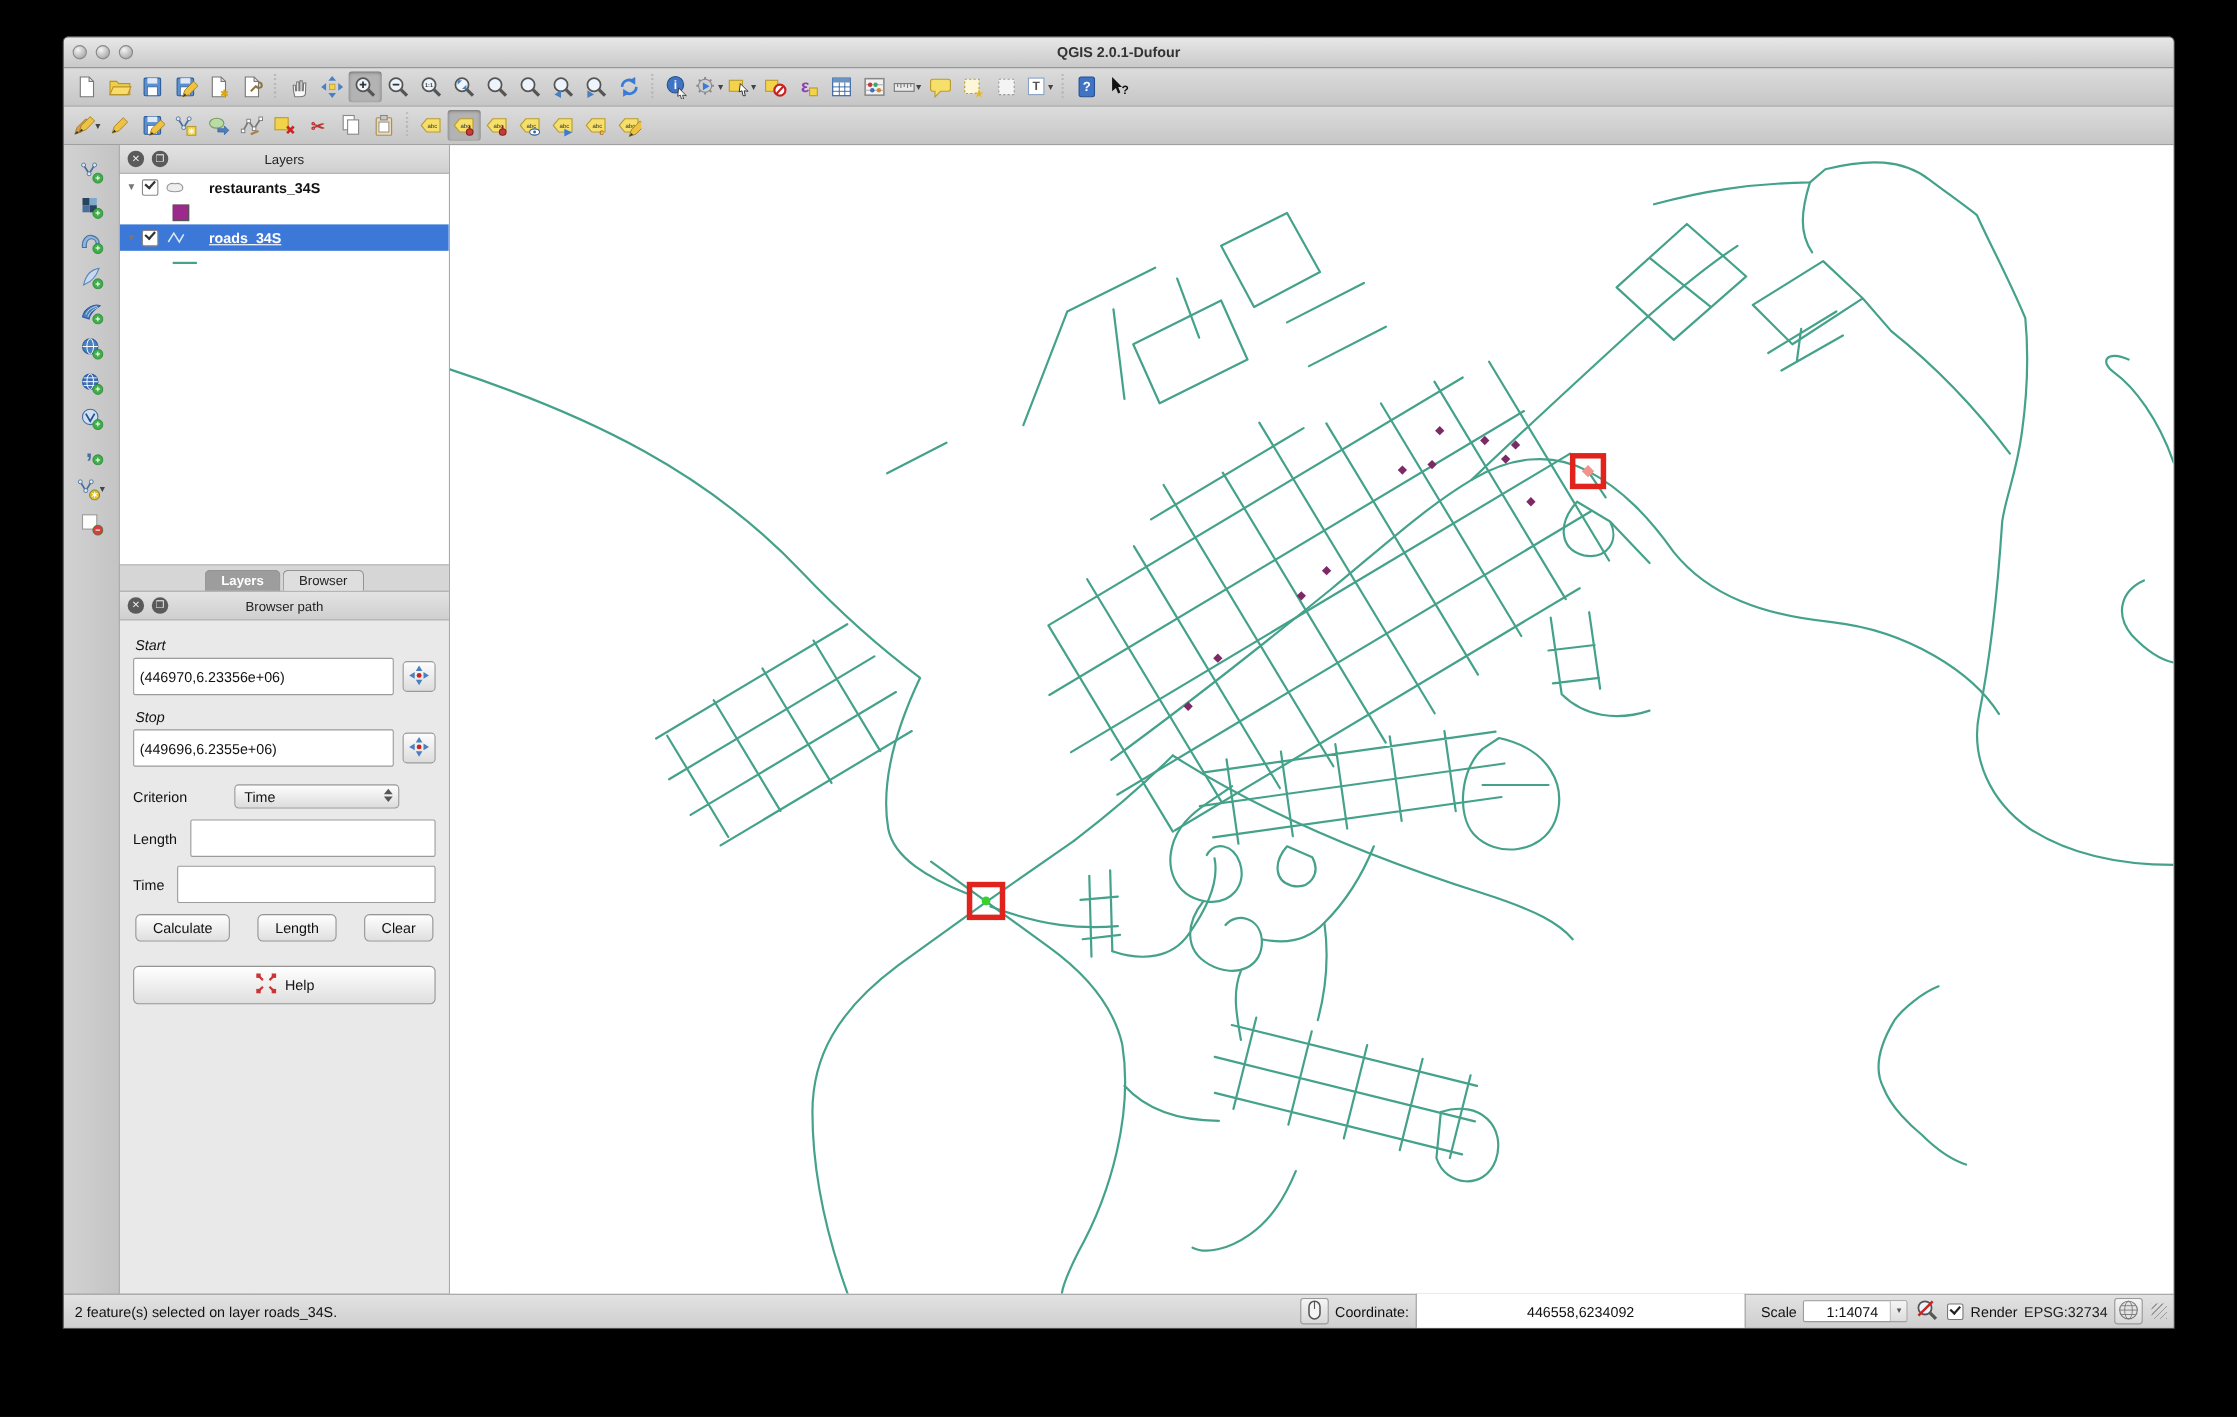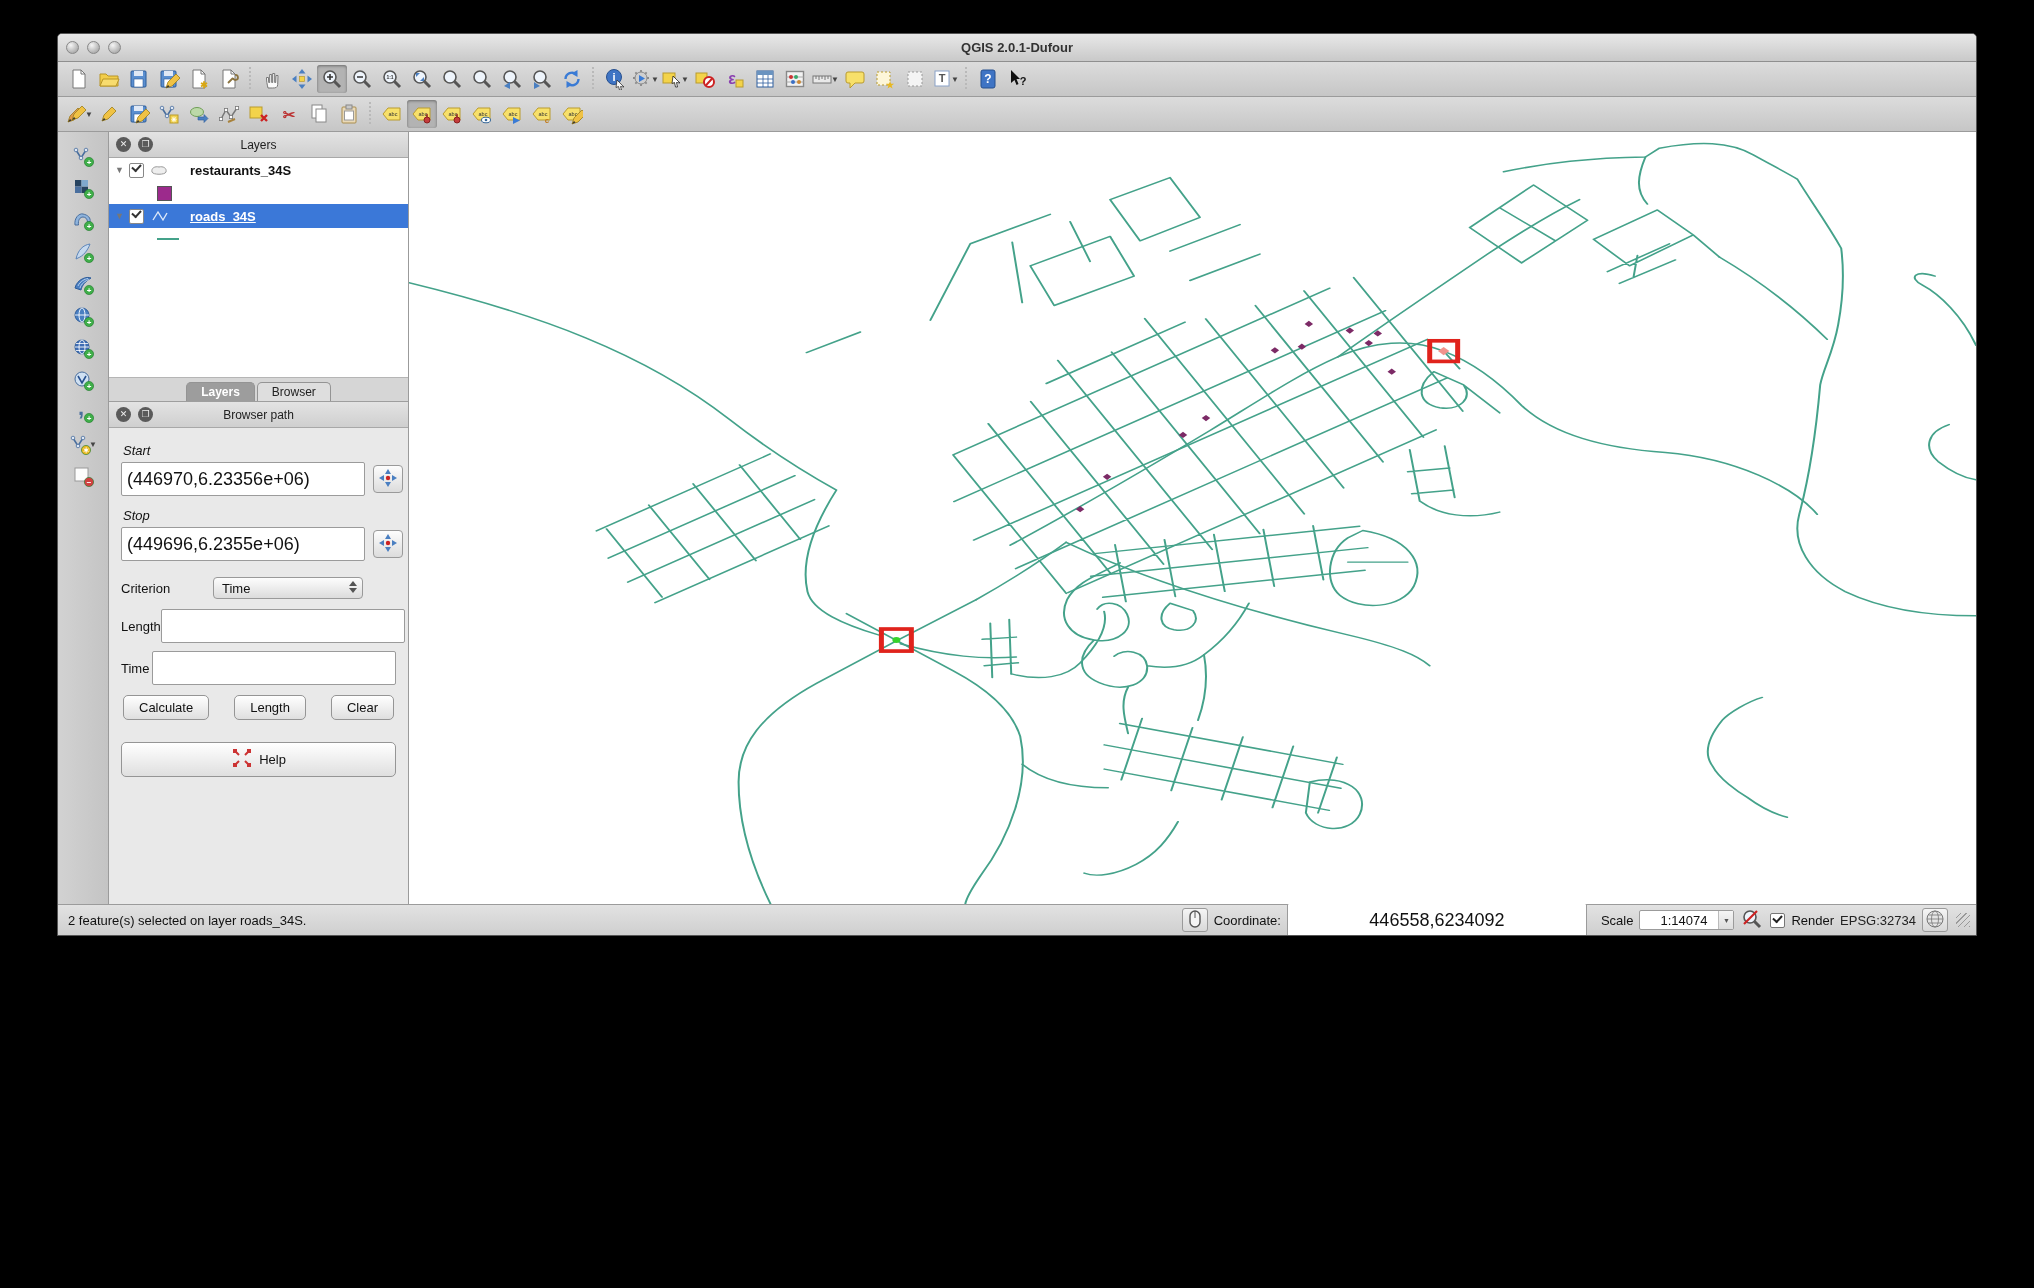--- a/index.html
+++ b/index.html
@@ -1,16 +1,16 @@
 <!DOCTYPE html>
 <html><head>
 <meta charset="utf-8">
 <style>
   html,body{margin:0;padding:0;background:#000;width:2034px;height:1288px;font-family:"Liberation Sans",sans-serif;-webkit-font-smoothing:antialiased;}
-  #window{position:absolute;left:57px;top:33px;width:1920px;height:903px;background:#d4d4d4;border:1px solid #555;border-radius:5px 5px 0 0;box-sizing:border-box;overflow:hidden;display:flex;flex-direction:column;}
+  #window{position:absolute;left:57px;top:33px;width:1920px;height:1175px;background:#d4d4d4;border:1px solid #555;border-radius:5px 5px 0 0;box-sizing:border-box;overflow:hidden;display:flex;flex-direction:column;}
   
   #titlebar{height:27px;background:linear-gradient(#e8e8e8,#c9c9c9);border-bottom:1px solid #8f8f8f;display:flex;align-items:center;position:relative;flex:0 0 auto;}
   .tl{width:13px;height:13px;border-radius:50%;background:radial-gradient(circle at 35% 30%,#f5f5f5,#b2b2b2 70%,#8c8c8c);border:1px solid #888;margin-left:8px;box-sizing:border-box;}
   #title{position:absolute;left:0;right:0;text-align:center;font-size:13px;color:#333;font-weight:bold;pointer-events:none;}
   
   .toolbar{height:34px;background:linear-gradient(#dcdcdc,#c6c6c6);border-bottom:1px solid #9b9b9b;display:flex;align-items:center;padding-left:6px;flex:0 0 auto;}
   .tbtn{width:30px;height:28px;display:flex;align-items:center;justify-content:center;border-radius:3px;position:relative;flex:0 0 auto;}
   .tbtn.active{background:#b3b3b3;box-shadow:inset 0 1px 3px rgba(0,0,0,.4);}
   .tbtn .dd{font-size:8px;color:#444;margin-left:-2px;}
   .tsep{width:9px;height:24px;margin:0 2px;background:repeating-linear-gradient(to bottom,#b9b9b9 0 2px,transparent 2px 4px);background-size:2px 100%;background-position:3px 0;background-repeat:no-repeat;flex:0 0 auto;}
@@ -30,21 +30,21 @@
   .lname{font-weight:bold;color:#111;margin-left:22px;}
   .lrow.selected{background:#3b78d8;}
   .lrow.selected .lname{color:#fff;text-decoration:underline;}
   .swatchrow{height:22px;display:flex;align-items:center;padding-left:48px;}
   #tabbar{height:23px;background:#d6d6d6;border-top:1px solid #b5b5b5;border-bottom:1px solid #9e9e9e;display:flex;justify-content:center;align-items:flex-end;flex:0 0 auto;}
   .tab{font-size:12px;padding:2px 14px;border:1px solid #949494;border-bottom:none;border-radius:5px 5px 0 0;background:#dedede;color:#222;margin:0 1px;}
   .tab.active{background:#9d9d9d;color:#fff;font-weight:bold;}
   #sp-body{flex:1 0 auto;background:#e9e9e9;padding:8px 12px 0 12px;font-size:13px;color:#111;}
   .fieldlabel{margin:7px 0 4px 2px;font-style:italic;}
   .inputrow{display:flex;align-items:center;}
-  .txt{flex:1 1 auto;height:22px;border:1px solid #9b9b9b;background:#fff;border-radius:2px;font-size:18px;font-family:"Liberation Sans",sans-serif;padding:16px 5px;color:#111;box-sizing:border-box;}
+  .txt{flex:1 1 auto;height:22px;border:1px solid #9b9b9b;background:#fff;border-radius:2px;font-size:13px;font-family:"Liberation Sans",sans-serif;padding:16px 5px;color:#111;box-sizing:border-box;}
   .sqbtn{width:28px;height:26px;margin-left:8px;border:1px solid #9a9a9a;border-radius:4px;background:linear-gradient(#fdfdfd,#dcdcdc);display:flex;align-items:center;justify-content:center;flex:0 0 auto;}
   .formrow{display:flex;align-items:center;margin-top:10px;}
   .formrow label{width:68px;}
   .select{flex:0 0 auto;width:150px;height:22px;border:1px solid #9a9a9a;border-radius:4px;background:linear-gradient(#fdfdfd,#dcdcdc);display:flex;align-items:center;padding-left:8px;box-sizing:border-box;margin-left:24px;position:relative;}
   .select .arrows{position:absolute;right:5px;top:3px;display:flex;flex-direction:column;align-items:center;}
   .select .arrows i{width:0;height:0;border-left:4px solid transparent;border-right:4px solid transparent;display:block;}
   .select .arrows i.up{border-bottom:5px solid #555;margin-bottom:2px;}
   .select .arrows i.down{border-top:5px solid #555;}
   .btnrow{display:flex;justify-content:space-between;margin-top:10px;padding:0 2px;}
   .macbtn{border:1px solid #959595;border-radius:5px;background:linear-gradient(#ffffff,#dfdfdf);font-size:13px;padding:4px 15px;color:#111;font-family:"Liberation Sans",sans-serif;}

